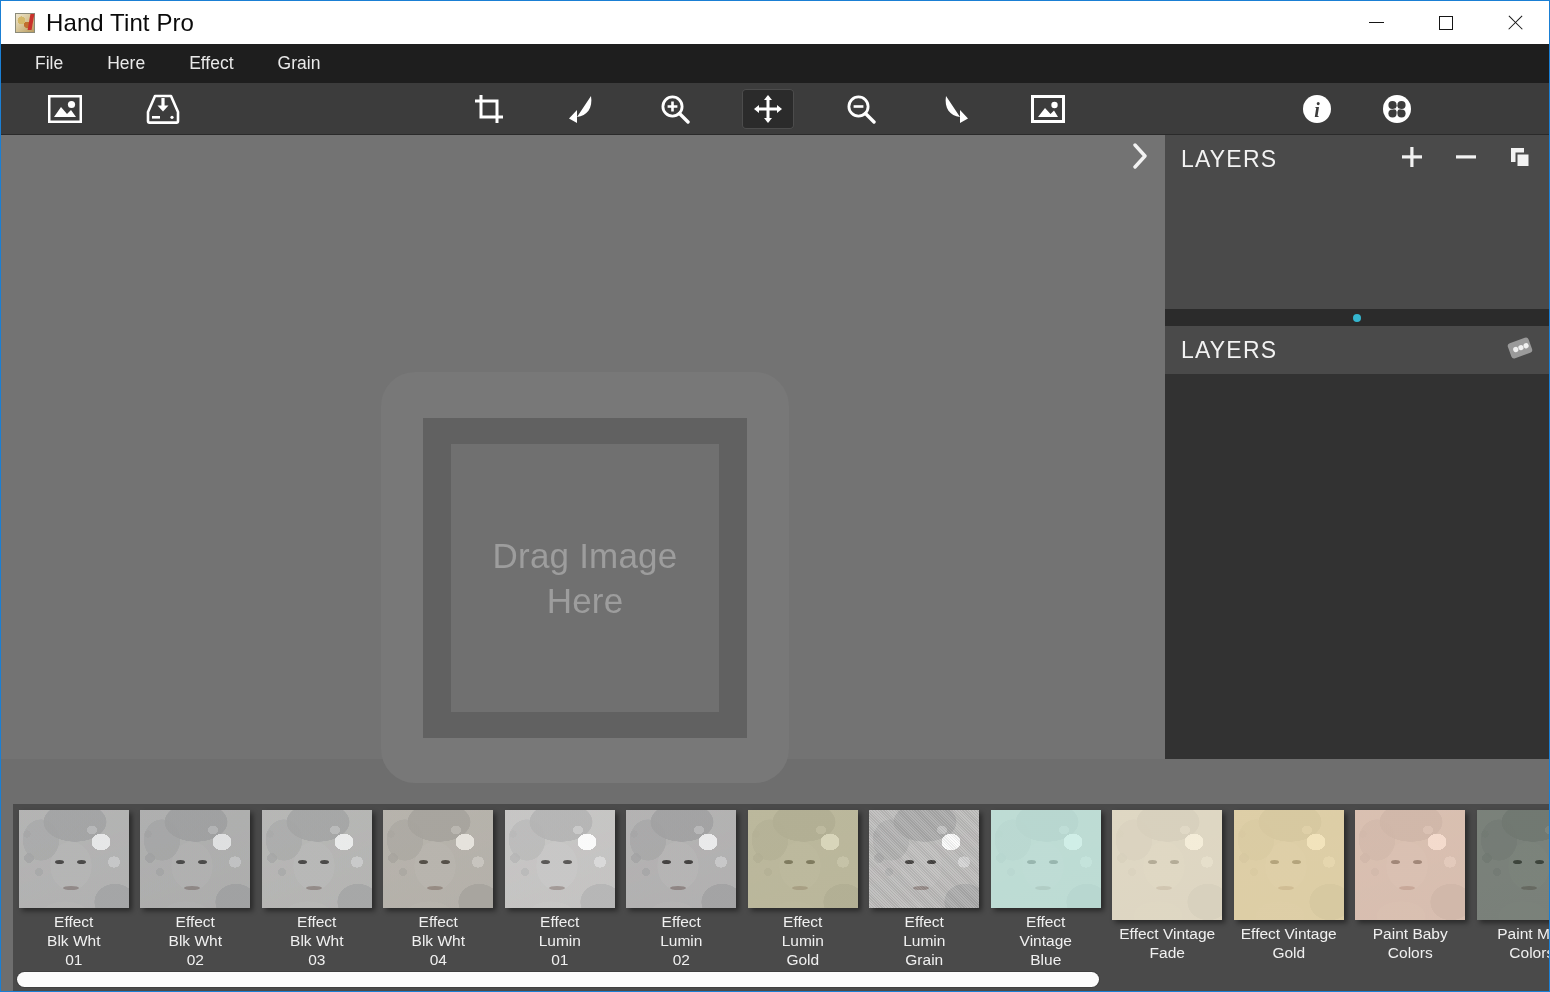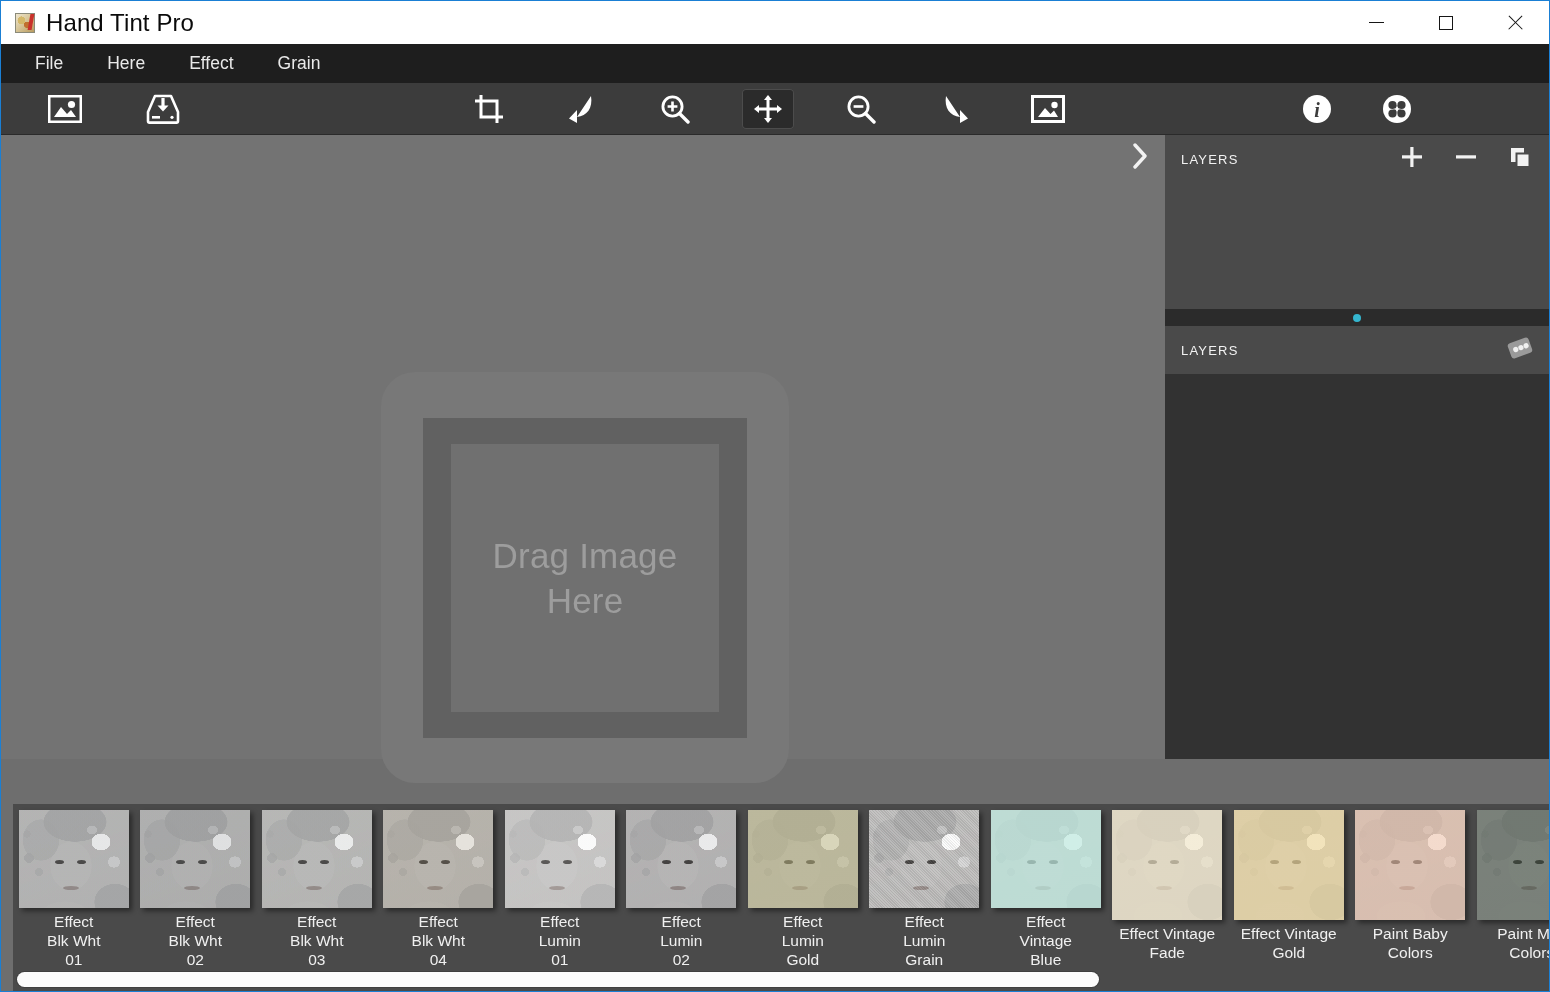--- a/index.html
+++ b/index.html
@@ -104,21 +104,21 @@
 
   
   #rightpanel {
     position:absolute; left:1164px; top:134px; width:384px; height:624px;
     background:#323232;
   }
   .panel-header {
     height:48px; background:#4a4a4a; display:flex; align-items:center;
     padding:0 16px; position:relative;
   }
-  .panel-title { color:#f2f2f2; font-size:13px; letter-spacing:1.2px;text-align:right; }
+  .panel-title { color:#f2f2f2; font-size:23px; letter-spacing:1.2px;text-align:right; }
   .ph-actions { margin-left:auto; display:flex; align-items:center; gap:28px; }
   .ph-btn { display:flex; align-items:center; justify-content:center; width:26px; height:26px; }
   #layers-body { height:126px; background:#4a4a4a; }
   #layers-divider {
     height:17px; background:#2b2b2b; display:flex; align-items:center; justify-content:center;
   }
   #layers-dot { width:8px; height:8px; border-radius:50%; background:#35b6cf; }
   #adjust-body { height:auto; background:#323232; flex:1; }
 
   

